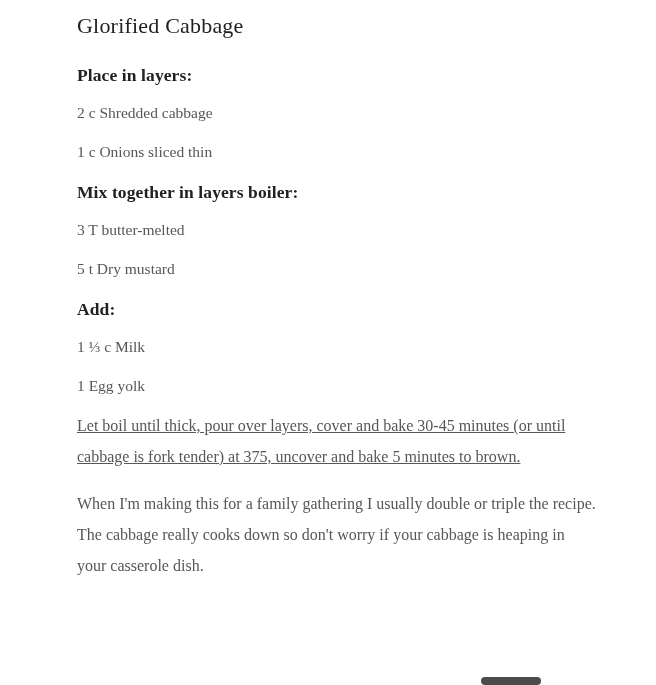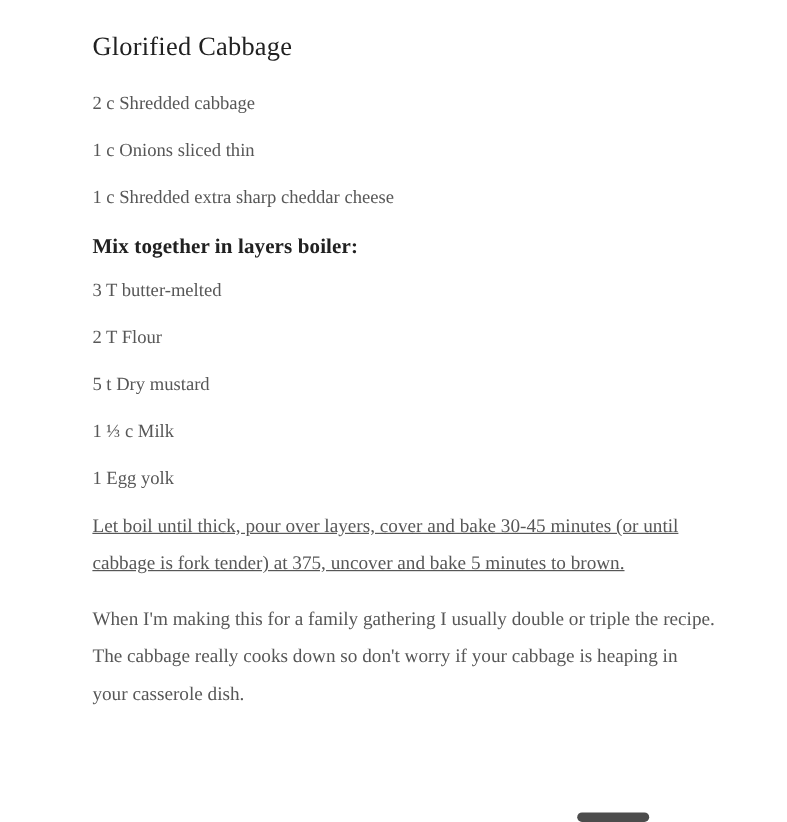--- a/index.html
+++ b/index.html
@@ -16,21 +16,21 @@
     -webkit-font-smoothing: antialiased;
   }
   .page {
     padding: 9px 59px 0 77px;
   }
   h1.title {
     font-size: 22px;
     line-height: 26px;
     font-weight: 400;
     color: var(--heading, #212121);
-    margin: 17px 0 26px 0;
+    margin: 4px 0 26px 0;
     letter-spacing: 0.2px;
     font-family: Liberation Serif, serif;
   }
   h2.section-heading {
     font-size: 17.5px;
     line-height: 20px;
     font-weight: 600;
     color: var(--heading, #212121);
     margin: 0 0 19px 0;
     letter-spacing: 0.1px;
@@ -63,29 +63,29 @@
     background: var(--scrollbar, #4c4c4c);
   }
 </style>
 </head>
 <body>
 
 <div class="page">
 
   <h1 class="title">Glorified Cabbage</h1>
 
+  <h2 class="section-heading">Place in layers:</h2>
   <p class="ing">2 c Shredded cabbage</p>
   <p class="ing">1 c Onions sliced thin</p>
-  <p class="ing">1 c Shredded extra sharp cheddar cheese</p>
 
   <h2 class="section-heading">Mix together in layers boiler:</h2>
   <p class="ing">3 T butter-melted</p>
-  <p class="ing">2 T Flour</p>
   <p class="ing">5 t Dry mustard</p>
 
+  <h2 class="section-heading">Add:</h2>
   <p class="ing">1 ⅓ c Milk</p>
   <p class="ing">1 Egg yolk</p>
 
   <p class="para first">Let boil until thick, pour over layers, cover and bake 30-45 minutes (or until cabbage is fork tender) at 375, uncover and bake 5 minutes to brown.</p>
   <p class="para">When I'm making this for a family gathering I usually double or triple the recipe. The cabbage really cooks down so don't worry if your cabbage is heaping in your casserole dish.</p>
 
 </div>
 
 <div class="hscroll-thumb"></div>
 

